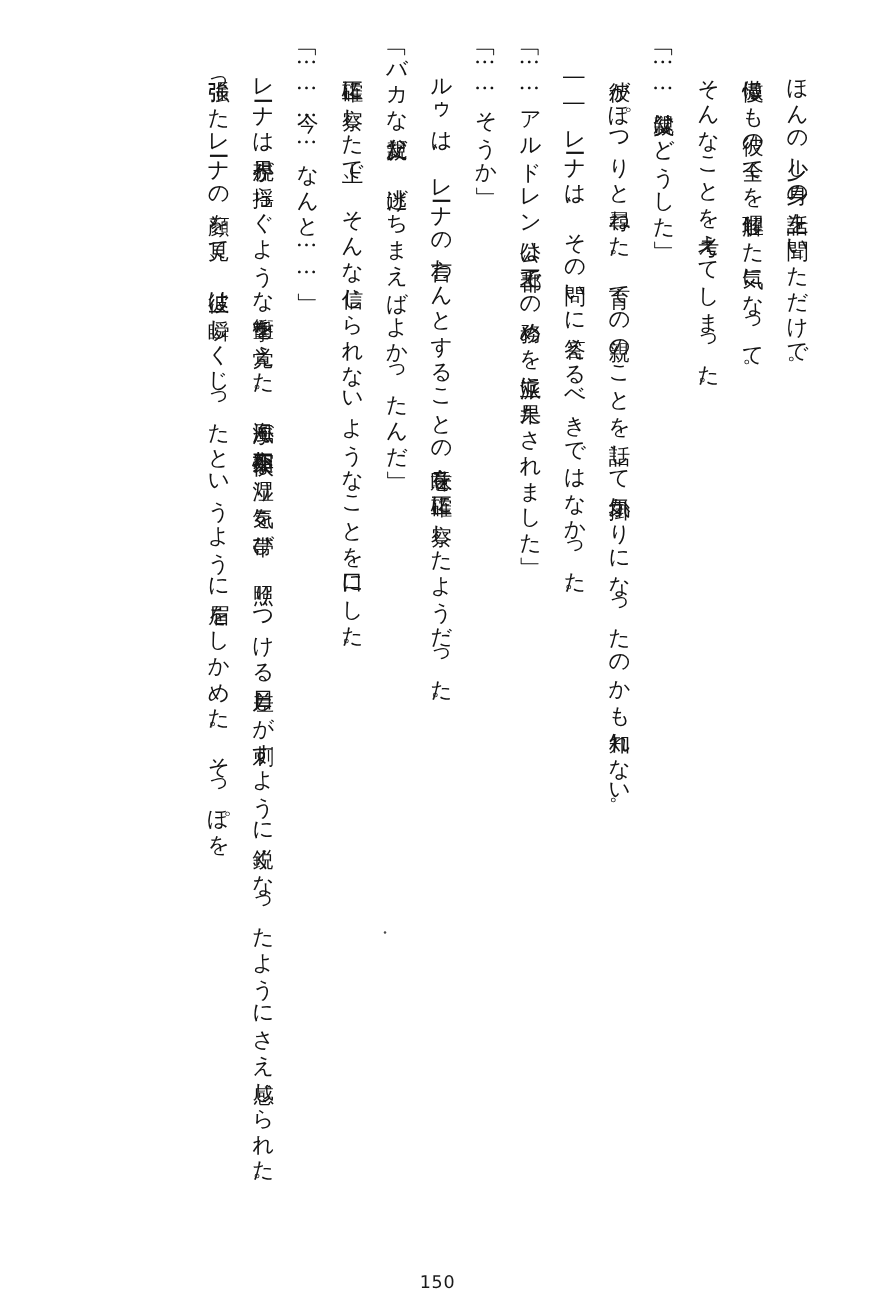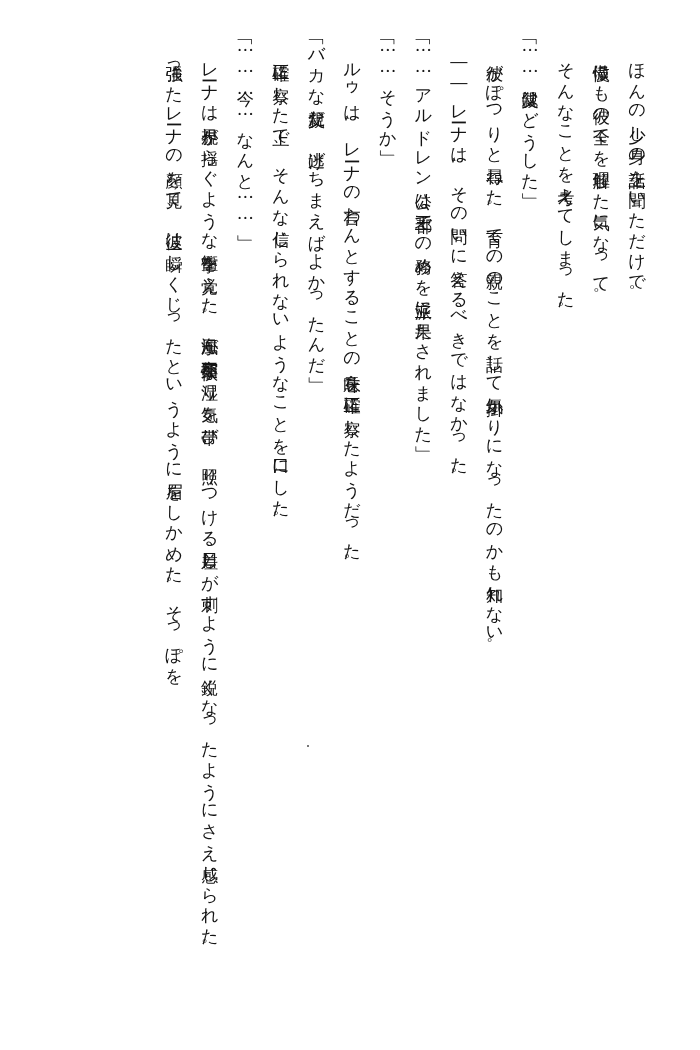--- a/index.html
+++ b/index.html
@@ -82,14 +82,15 @@
       <p>ルゥは、レーナの言わんとすることの意味を正確に察したようだった。</p>
       <p class="noindent">「バカな親父だ。逃げちまえばよかったんだ」</p>
       <p>正確に察した上で、そんな信じられないようなことを口にした。</p>
       <p class="noindent">「……今……なんと……」</p>
       <p>レーナは視界が揺らぐような衝撃を覚えた。海風が突如不快な湿り気を帯び、照りつける日差しが刺すように鋭くなったようにさえ感じられた。</p>
       <p>強張ったレーナの顔を見て、彼は一瞬しくじったというように眉をしかめた。そっぽを</p>
     </div>
 
   <div class="ink-dot" style="left:307px; top:745px;"></div>
 
+  <div id="page-number">150</div>
 
 </div>
 
 </body></html>

